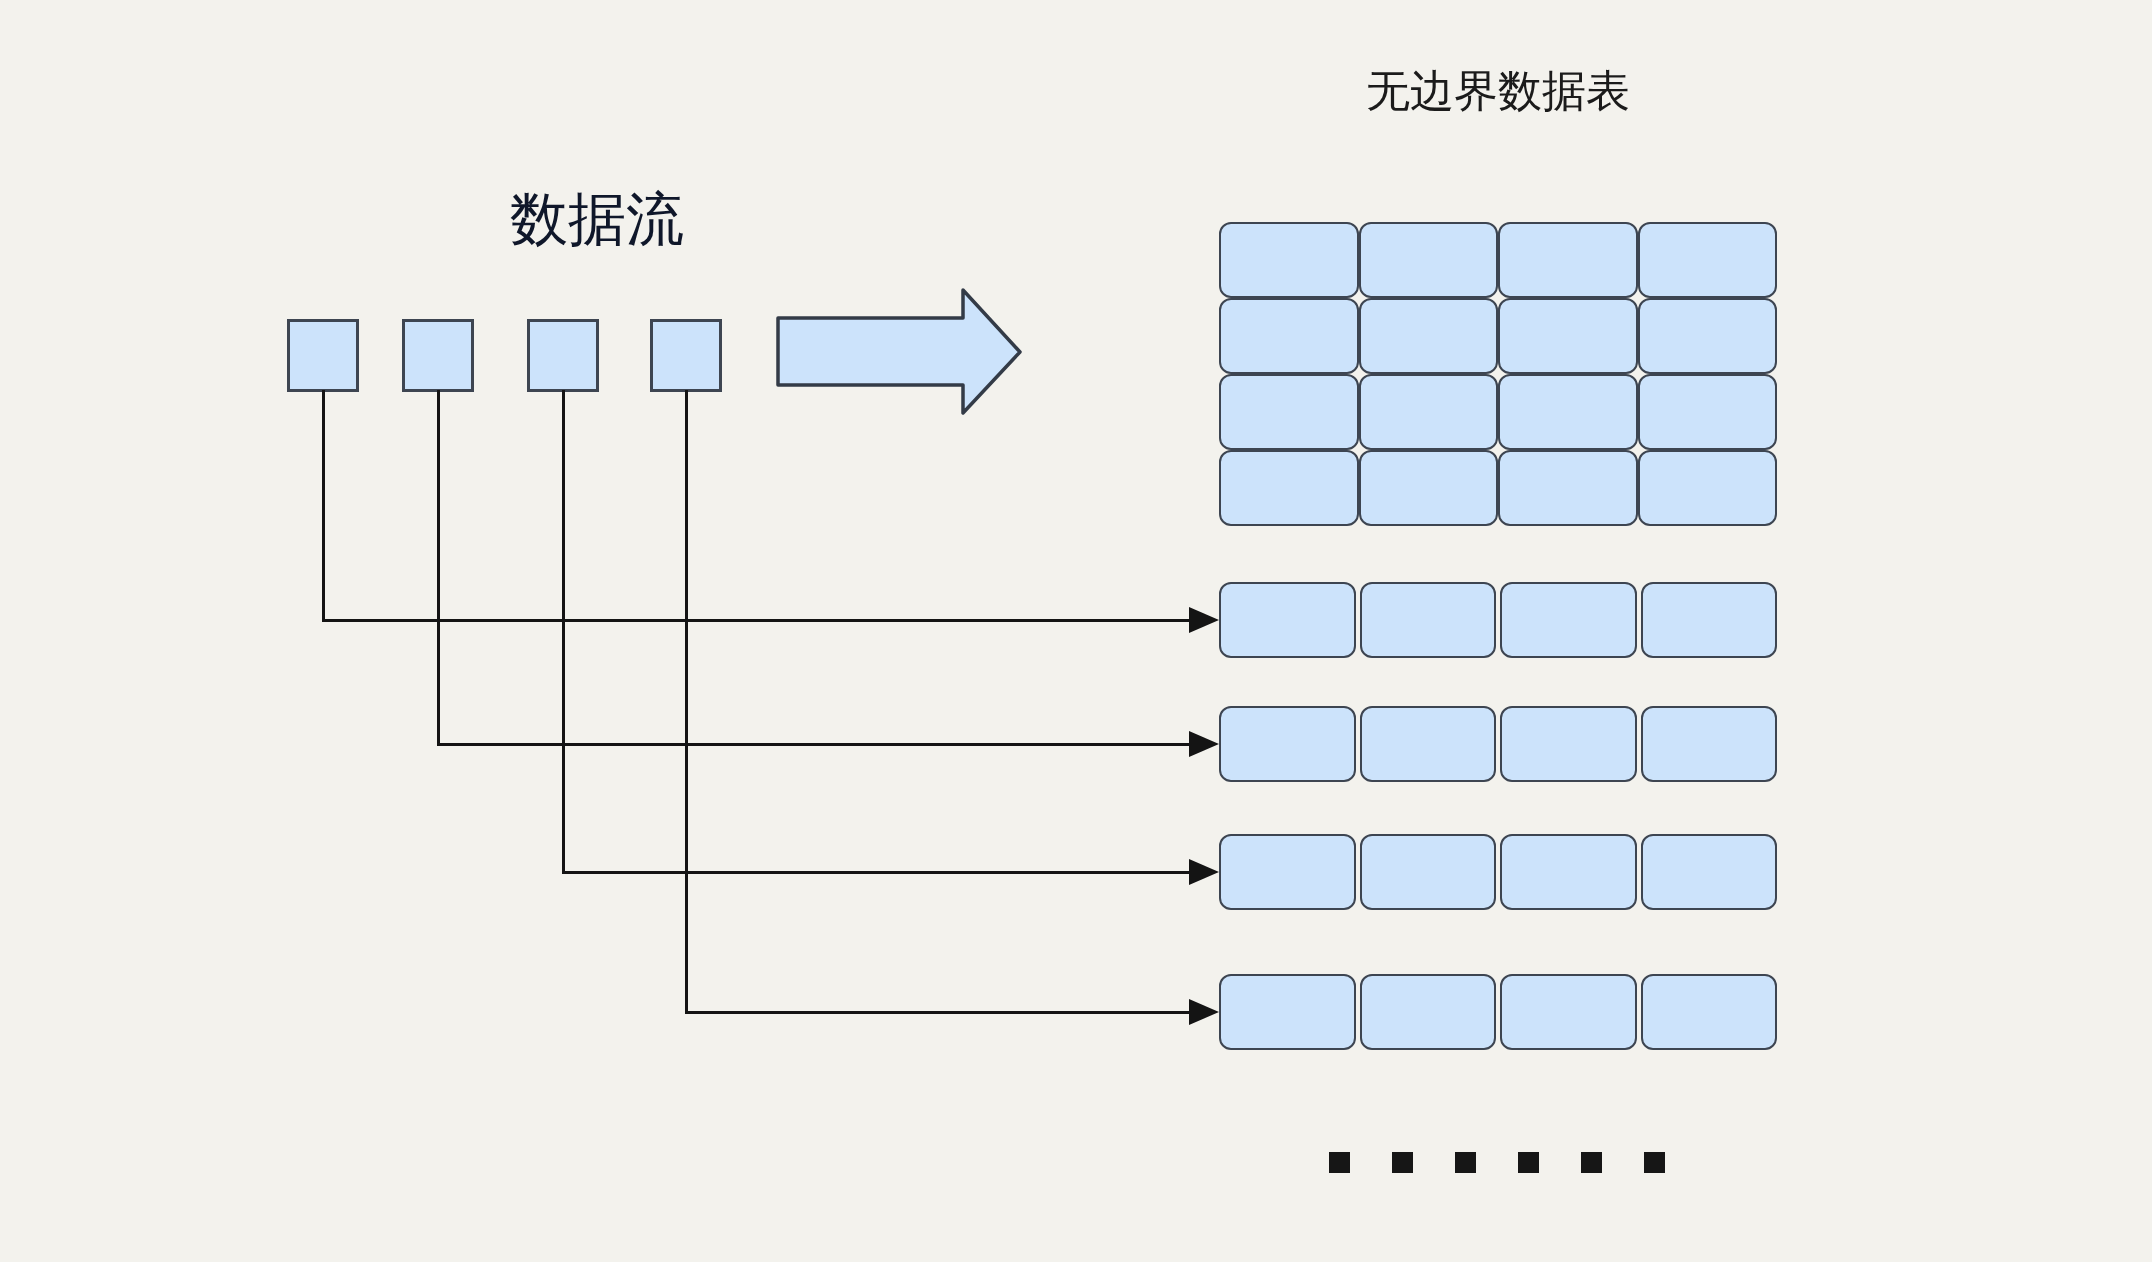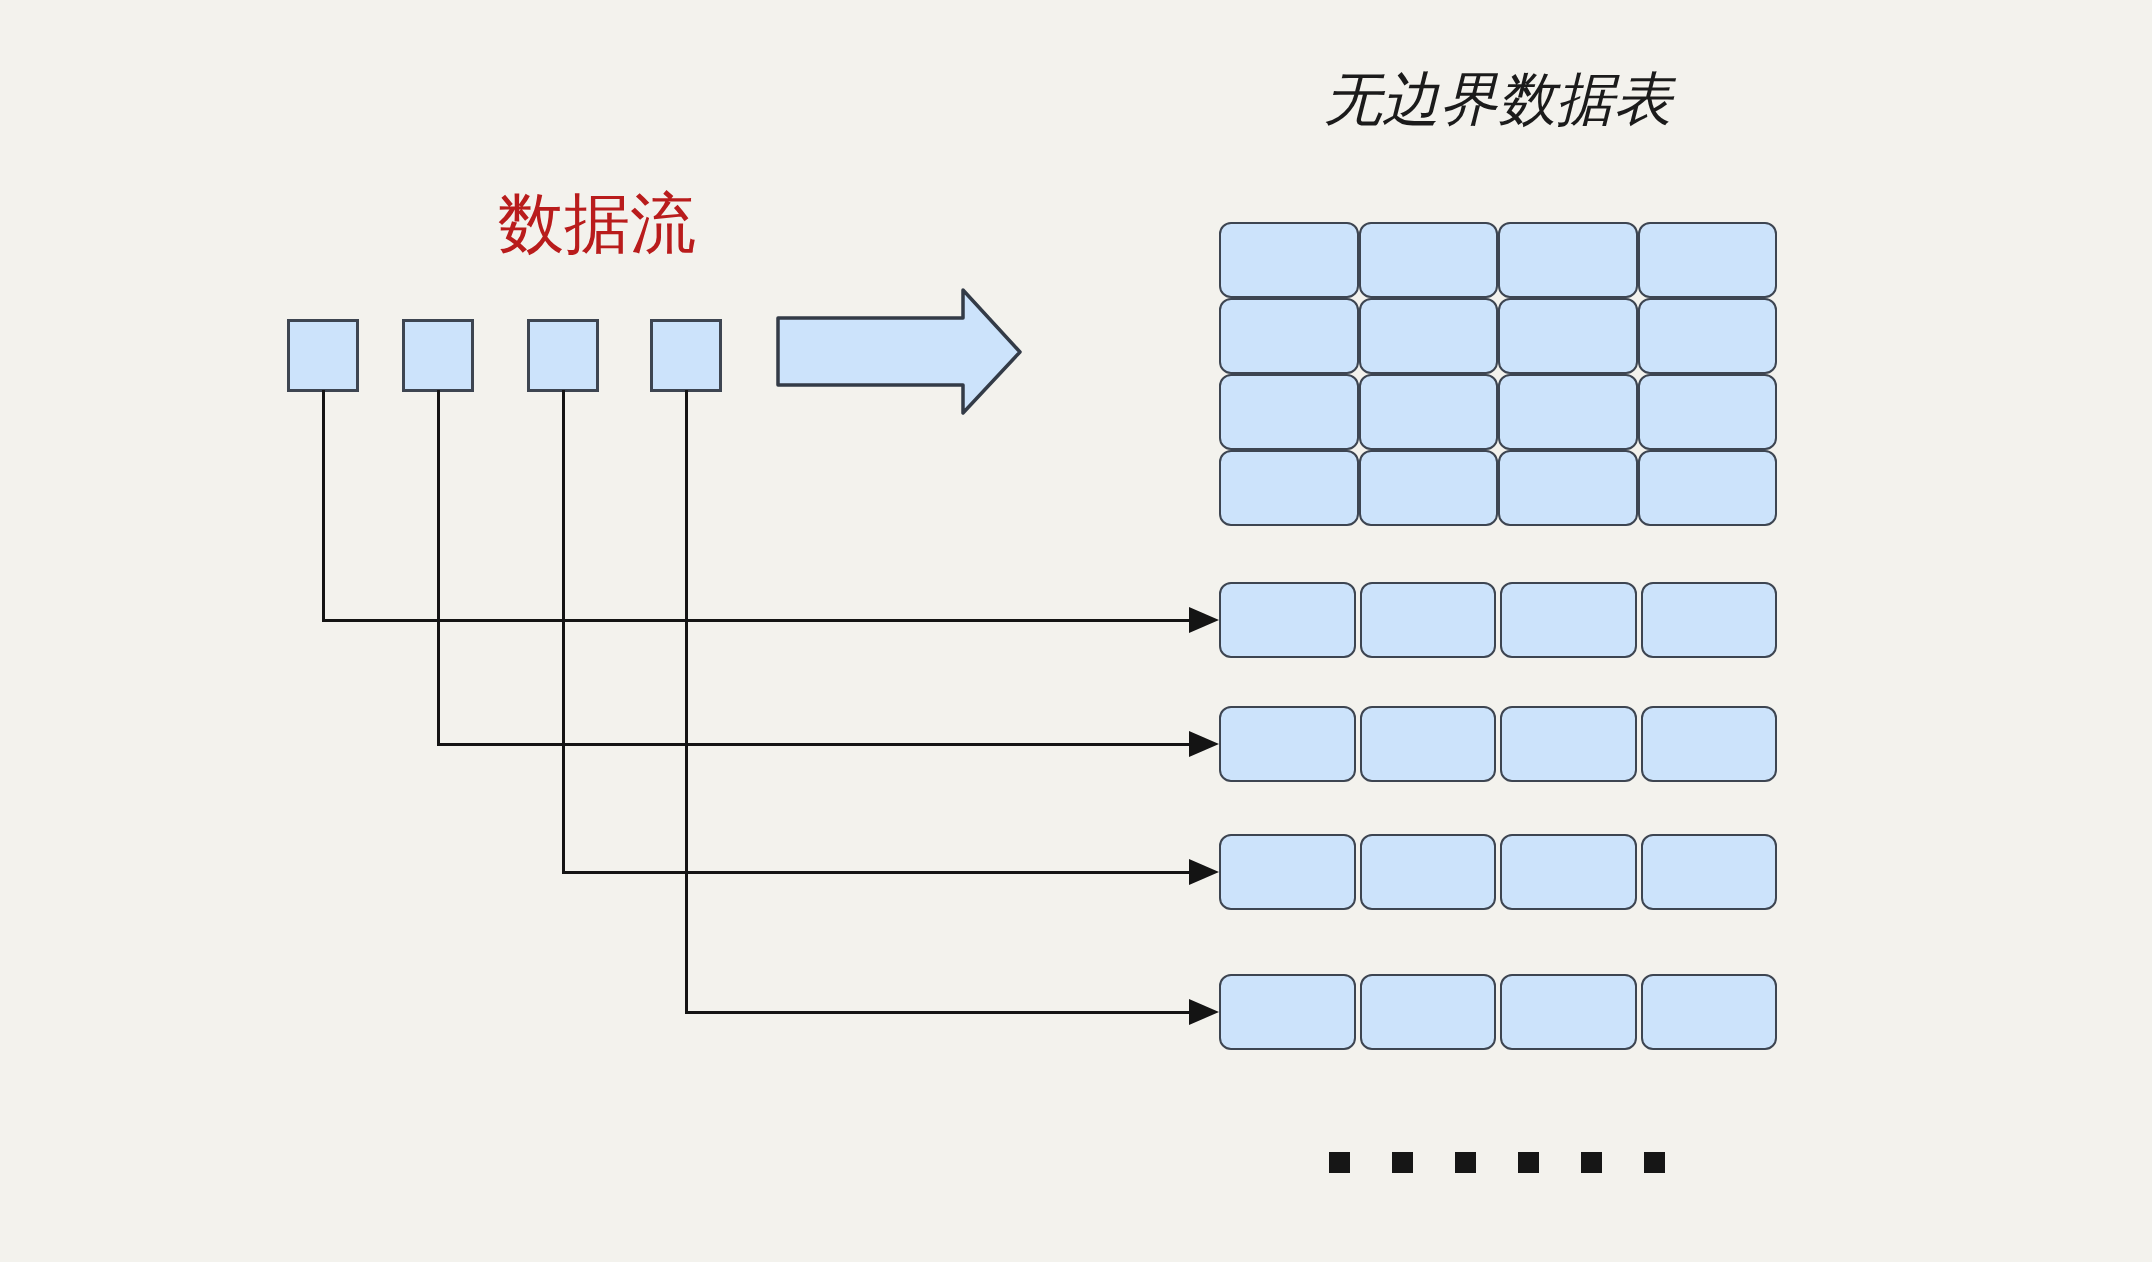--- a/index.html
+++ b/index.html
@@ -12,35 +12,34 @@
     width: 2152px;
     height: 1262px;
     background: #f3f2ed;
     overflow: hidden;
   }
   .title {
     position: absolute;
     top: 66px;
     left: 1498px;
     transform: translateX(-50%);
-    font-size: 58px;
+    font-size: 44px;
     line-height: 1.15;
     color: #1b1b1b;
     white-space: nowrap;
     font-weight: 500;
-    font-style: italic;
   }
   .stream-label {
     position: absolute;
     top: 186px;
     left: 597px;
     transform: translateX(-50%);
-    font-size: 66px;
+    font-size: 58px;
     line-height: 1.15;
-    color: #b91c1c;
+    color: #0f172a;
     white-space: nowrap;
     font-weight: 500;
   }
   .sq {
     position: absolute;
     top: 319px;
     width: 72px;
     height: 73px;
     box-sizing: border-box;
     background: #cce3fb;

